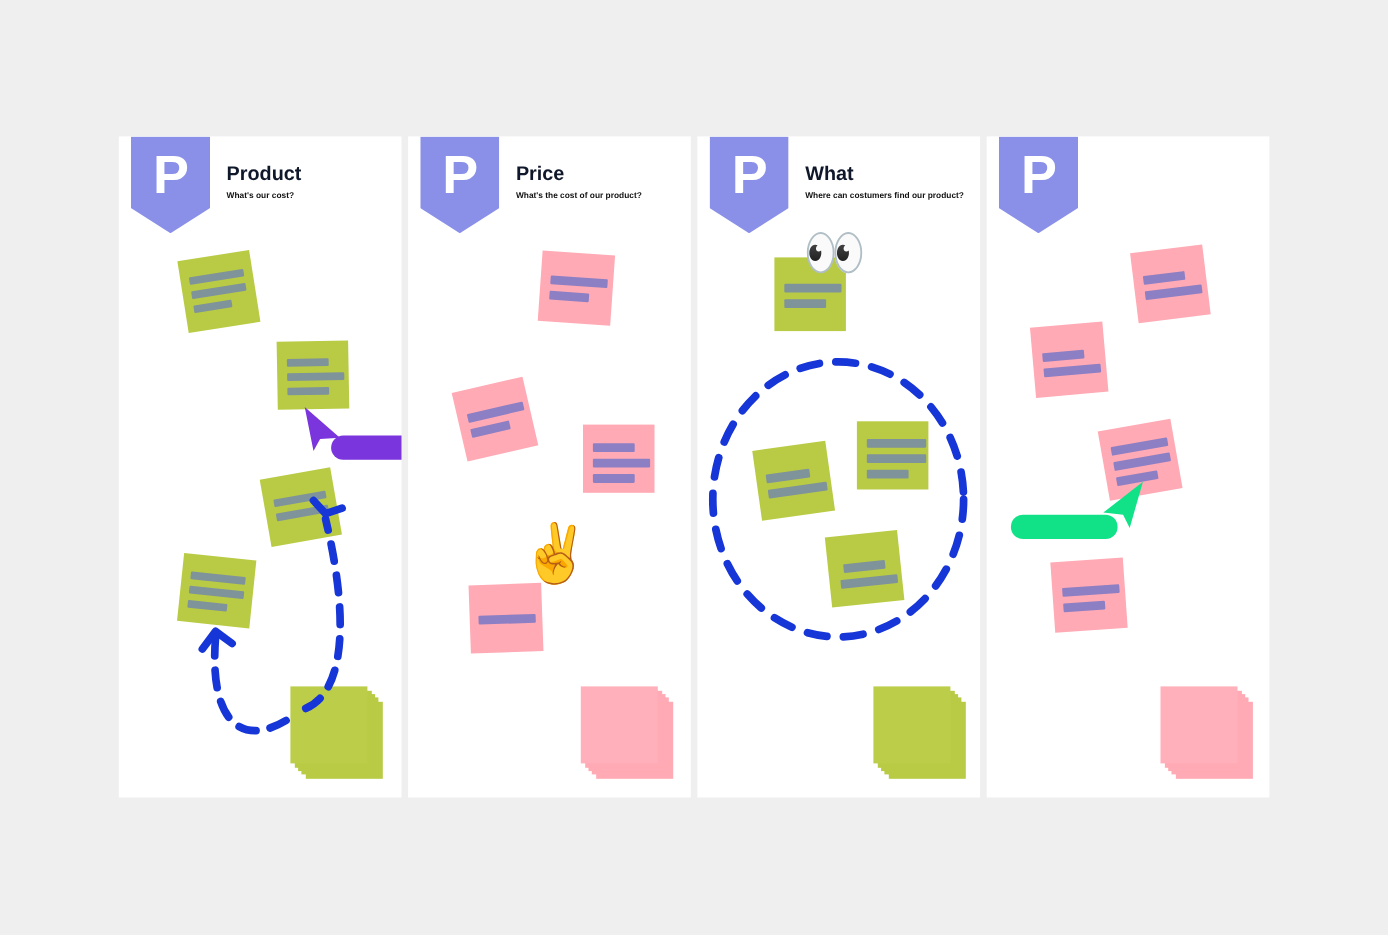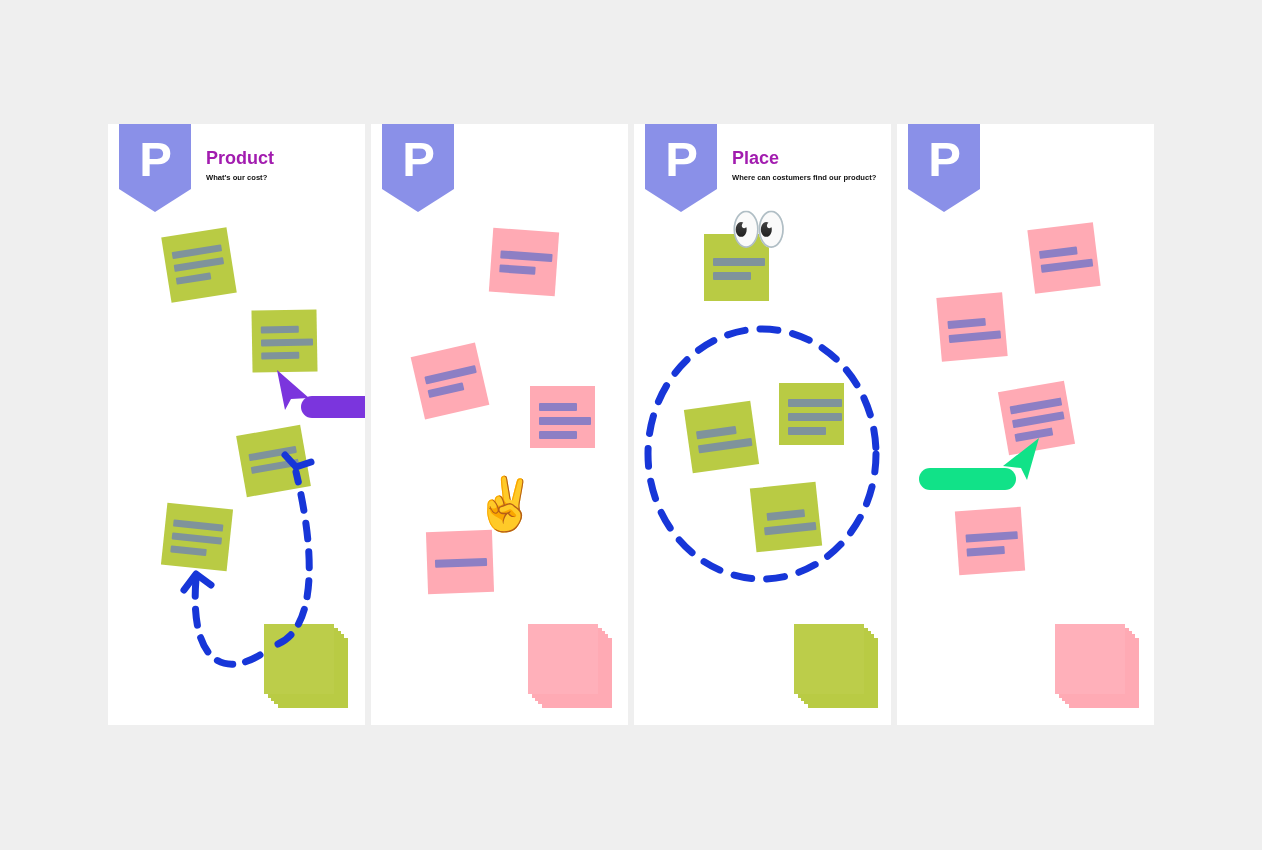--- a/index.html
+++ b/index.html
@@ -58,21 +58,21 @@
     font-family: "Liberation Sans", sans-serif;
     letter-spacing: -1px;
   }
   .head-text {
     position: absolute;
     left: 98px;
     top: 25px;
     width: 155px;
   }
   .col-title {
-    color: #a21caf;
+    color: #0f172a;
     font-size: 18px;
     font-weight: bold;
     line-height: 1.1;
     margin: 0;
     white-space: nowrap;
   }
   .col-sub {
     color: #111111;
     font-size: 7.6px;
     font-weight: bold;
@@ -188,20 +188,24 @@
       <svg width="40" height="44" style="position:absolute;left:0;top:0;">
         <polygon points="4,2 36,30 18,31 12,42" fill="#7b35dd"></polygon>
       </svg>
       <span class="tag" style="left:28px; top:28px; width:117px;"></span>
     </div>
   </div>
 
   <div class="column" id="col-1">
     <div class="col-header">
       <div class="banner">P</div>
+      <div class="head-text">
+        <div class="col-title">Price</div>
+        <div class="col-sub">What's the cost of our product?</div>
+      </div>
     </div>
 
     <div class="note pink" style="left:120px; top:106px; width:66px; height:64px; transform:rotate(4deg);">
       <span class="line" style="left:9px; top:22px; width:52px; height:8px;"></span>
       <span class="line" style="left:9px; top:36px; width:36px; height:8px;"></span>
     </div>
 
     <div class="note pink" style="left:46px; top:225px; width:66px; height:64px; transform:rotate(-13deg);">
       <span class="line" style="left:9px; top:22px; width:52px; height:8px;"></span>
       <span class="line" style="left:9px; top:36px; width:36px; height:8px;"></span>
@@ -225,21 +229,21 @@
       <span class="sheet top" style="left:0; top:0;"></span>
     </div>
 
     <div class="emoji" style="left:102px; top:354px; font-size:52px;">✌️</div>
   </div>
 
   <div class="column" id="col-2">
     <div class="col-header">
       <div class="banner">P</div>
       <div class="head-text">
-        <div class="col-title">Place</div>
+        <div class="col-title">What</div>
         <div class="col-sub">Where can costumers find our product?</div>
       </div>
     </div>
 
     <div class="note green" style="left:70px; top:110px; width:65px; height:67px; transform:rotate(0deg);">
       <span class="line" style="left:9px; top:24px; width:52px; height:8px;"></span>
       <span class="line" style="left:9px; top:38px; width:38px; height:8px;"></span>
     </div>
 
     <div class="note green" style="left:54px; top:281px; width:67px; height:64px; transform:rotate(-8deg);">

